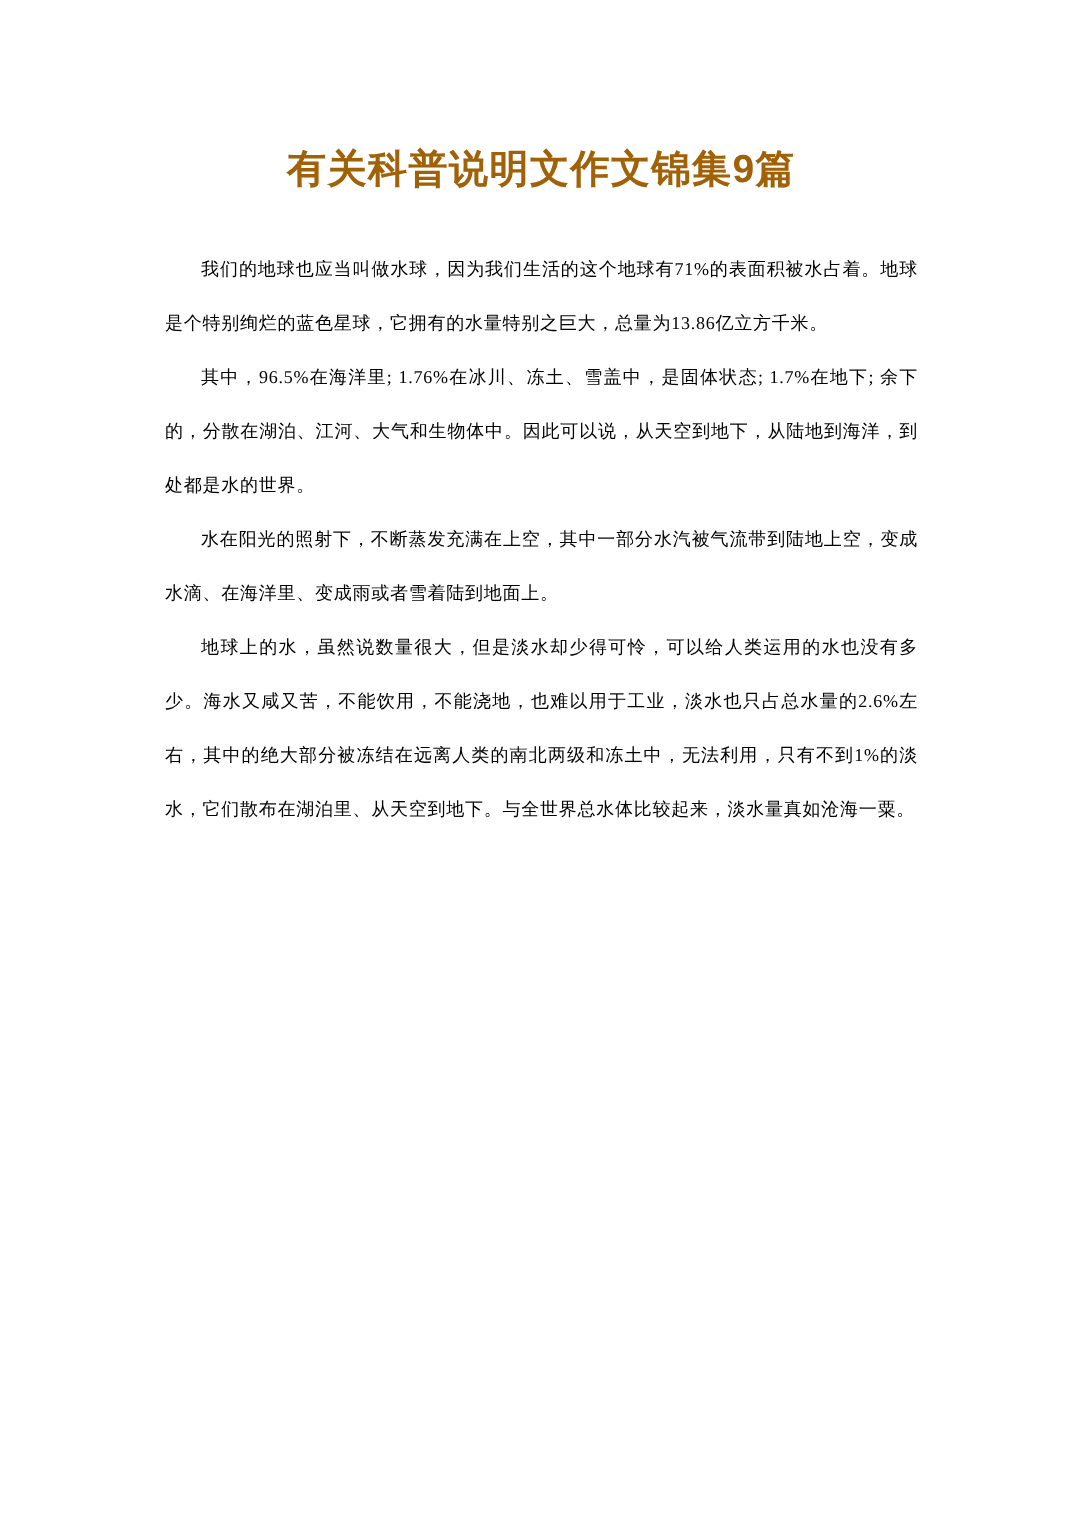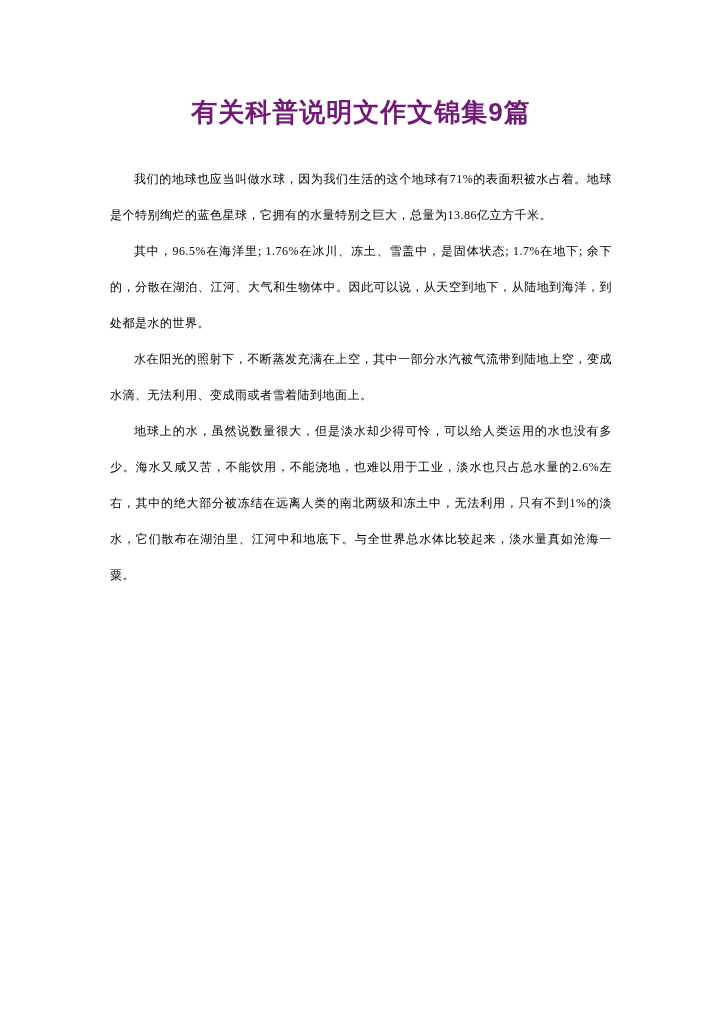--- a/index.html
+++ b/index.html
@@ -49,25 +49,25 @@
   }
   .section-gap {
     height: 40px;
   }
 </style>
 </head>
 <body>
 
 <div class="page" style="background: rgb(255, 255, 255); color: rgb(0, 0, 0);">
 
-  <h1 class="doc-title" style="color: #701a75;">有关科普说明文作文锦集9篇</h1>
+  <h1 class="doc-title" style="color: #a16207;">有关科普说明文作文锦集9篇</h1>
 
   <div class="section">
     <p class="para">我们的地球也应当叫做水球，因为我们生活的这个地球有71%的表面积被水占着。地球是个特别绚烂的蓝色星球，它拥有的水量特别之巨大，总量为13.86亿立方千米。</p>
     <p class="para">其中，96.5%在海洋里; 1.76%在冰川、冻土、雪盖中，是固体状态; 1.7%在地下; 余下的，分散在湖泊、江河、大气和生物体中。因此可以说，从天空到地下，从陆地到海洋，到处都是水的世界。</p>
-    <p class="para">水在阳光的照射下，不断蒸发充满在上空，其中一部分水汽被气流带到陆地上空，变成水滴、无法利用、变成雨或者雪着陆到地面上。</p>
-    <p class="para">地球上的水，虽然说数量很大，但是淡水却少得可怜，可以给人类运用的水也没有多少。海水又咸又苦，不能饮用，不能浇地，也难以用于工业，淡水也只占总水量的2.6%左右，其中的绝大部分被冻结在远离人类的南北两级和冻土中，无法利用，只有不到1%的淡水，它们散布在湖泊里、江河中和地底下。与全世界总水体比较起来，淡水量真如沧海一粟。</p>
+    <p class="para">水在阳光的照射下，不断蒸发充满在上空，其中一部分水汽被气流带到陆地上空，变成水滴、在海洋里、变成雨或者雪着陆到地面上。</p>
+    <p class="para">地球上的水，虽然说数量很大，但是淡水却少得可怜，可以给人类运用的水也没有多少。海水又咸又苦，不能饮用，不能浇地，也难以用于工业，淡水也只占总水量的2.6%左右，其中的绝大部分被冻结在远离人类的南北两级和冻土中，无法利用，只有不到1%的淡水，它们散布在湖泊里、从天空到地下。与全世界总水体比较起来，淡水量真如沧海一粟。</p>
   </div>
 
   <div class="section-gap"></div>
 
 
 </div>
 
 </body></html>

